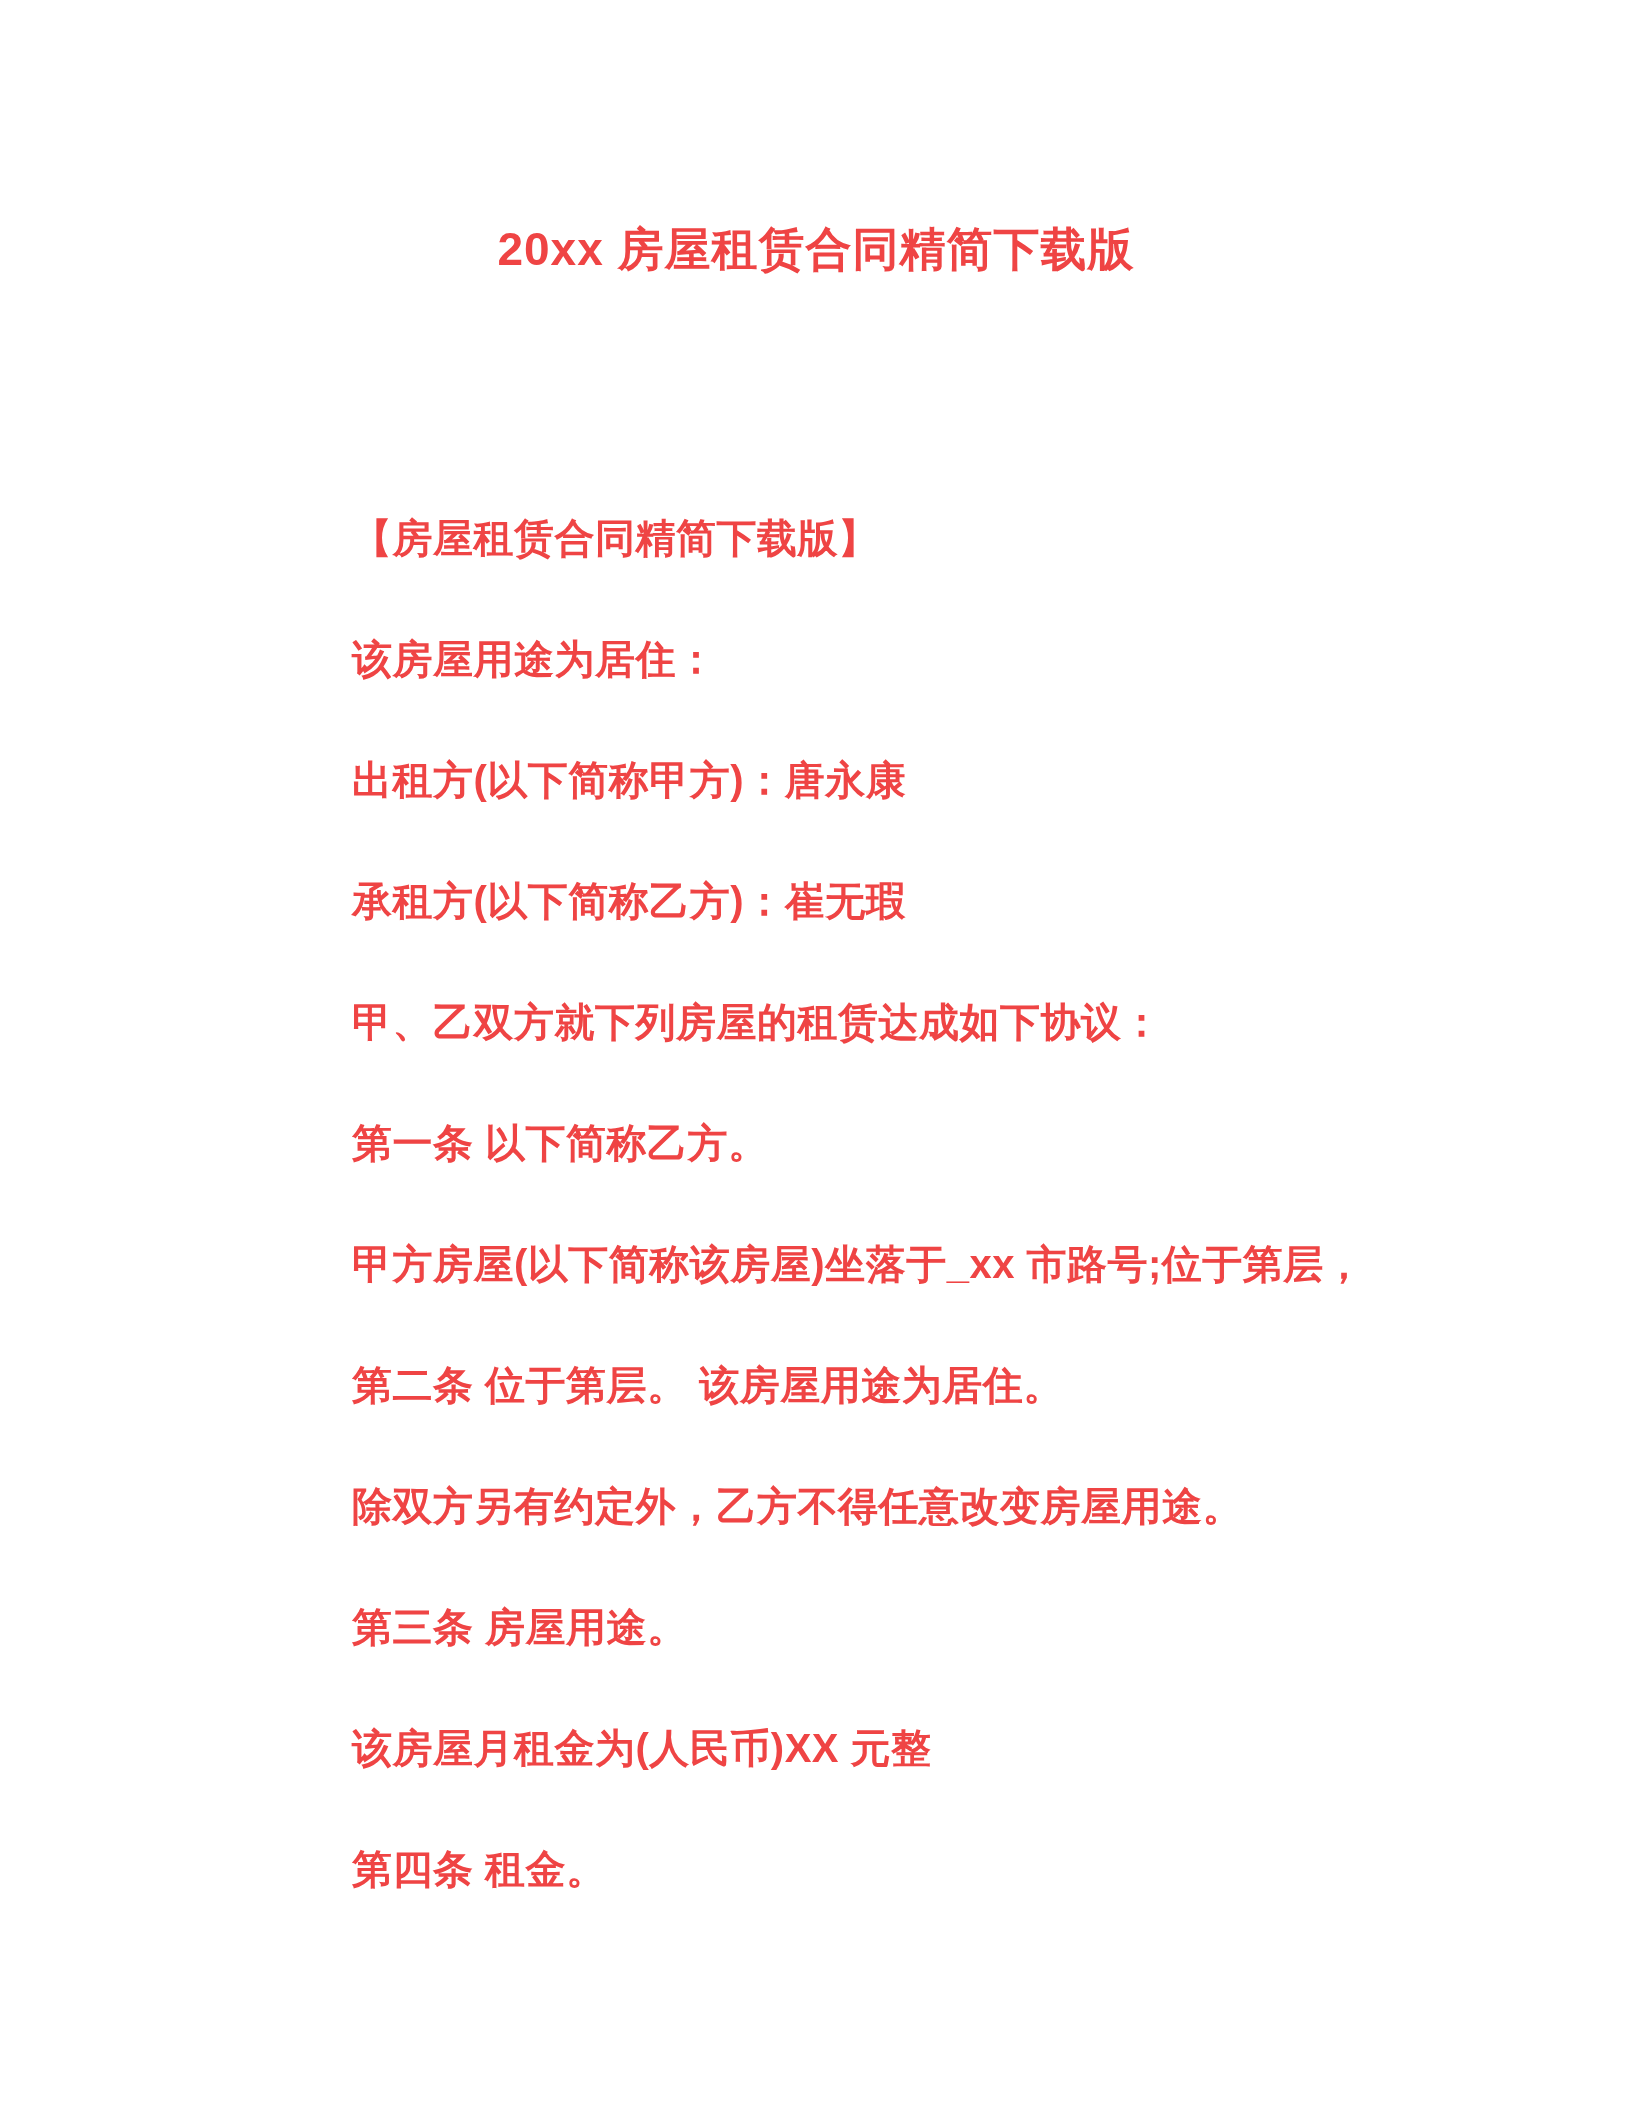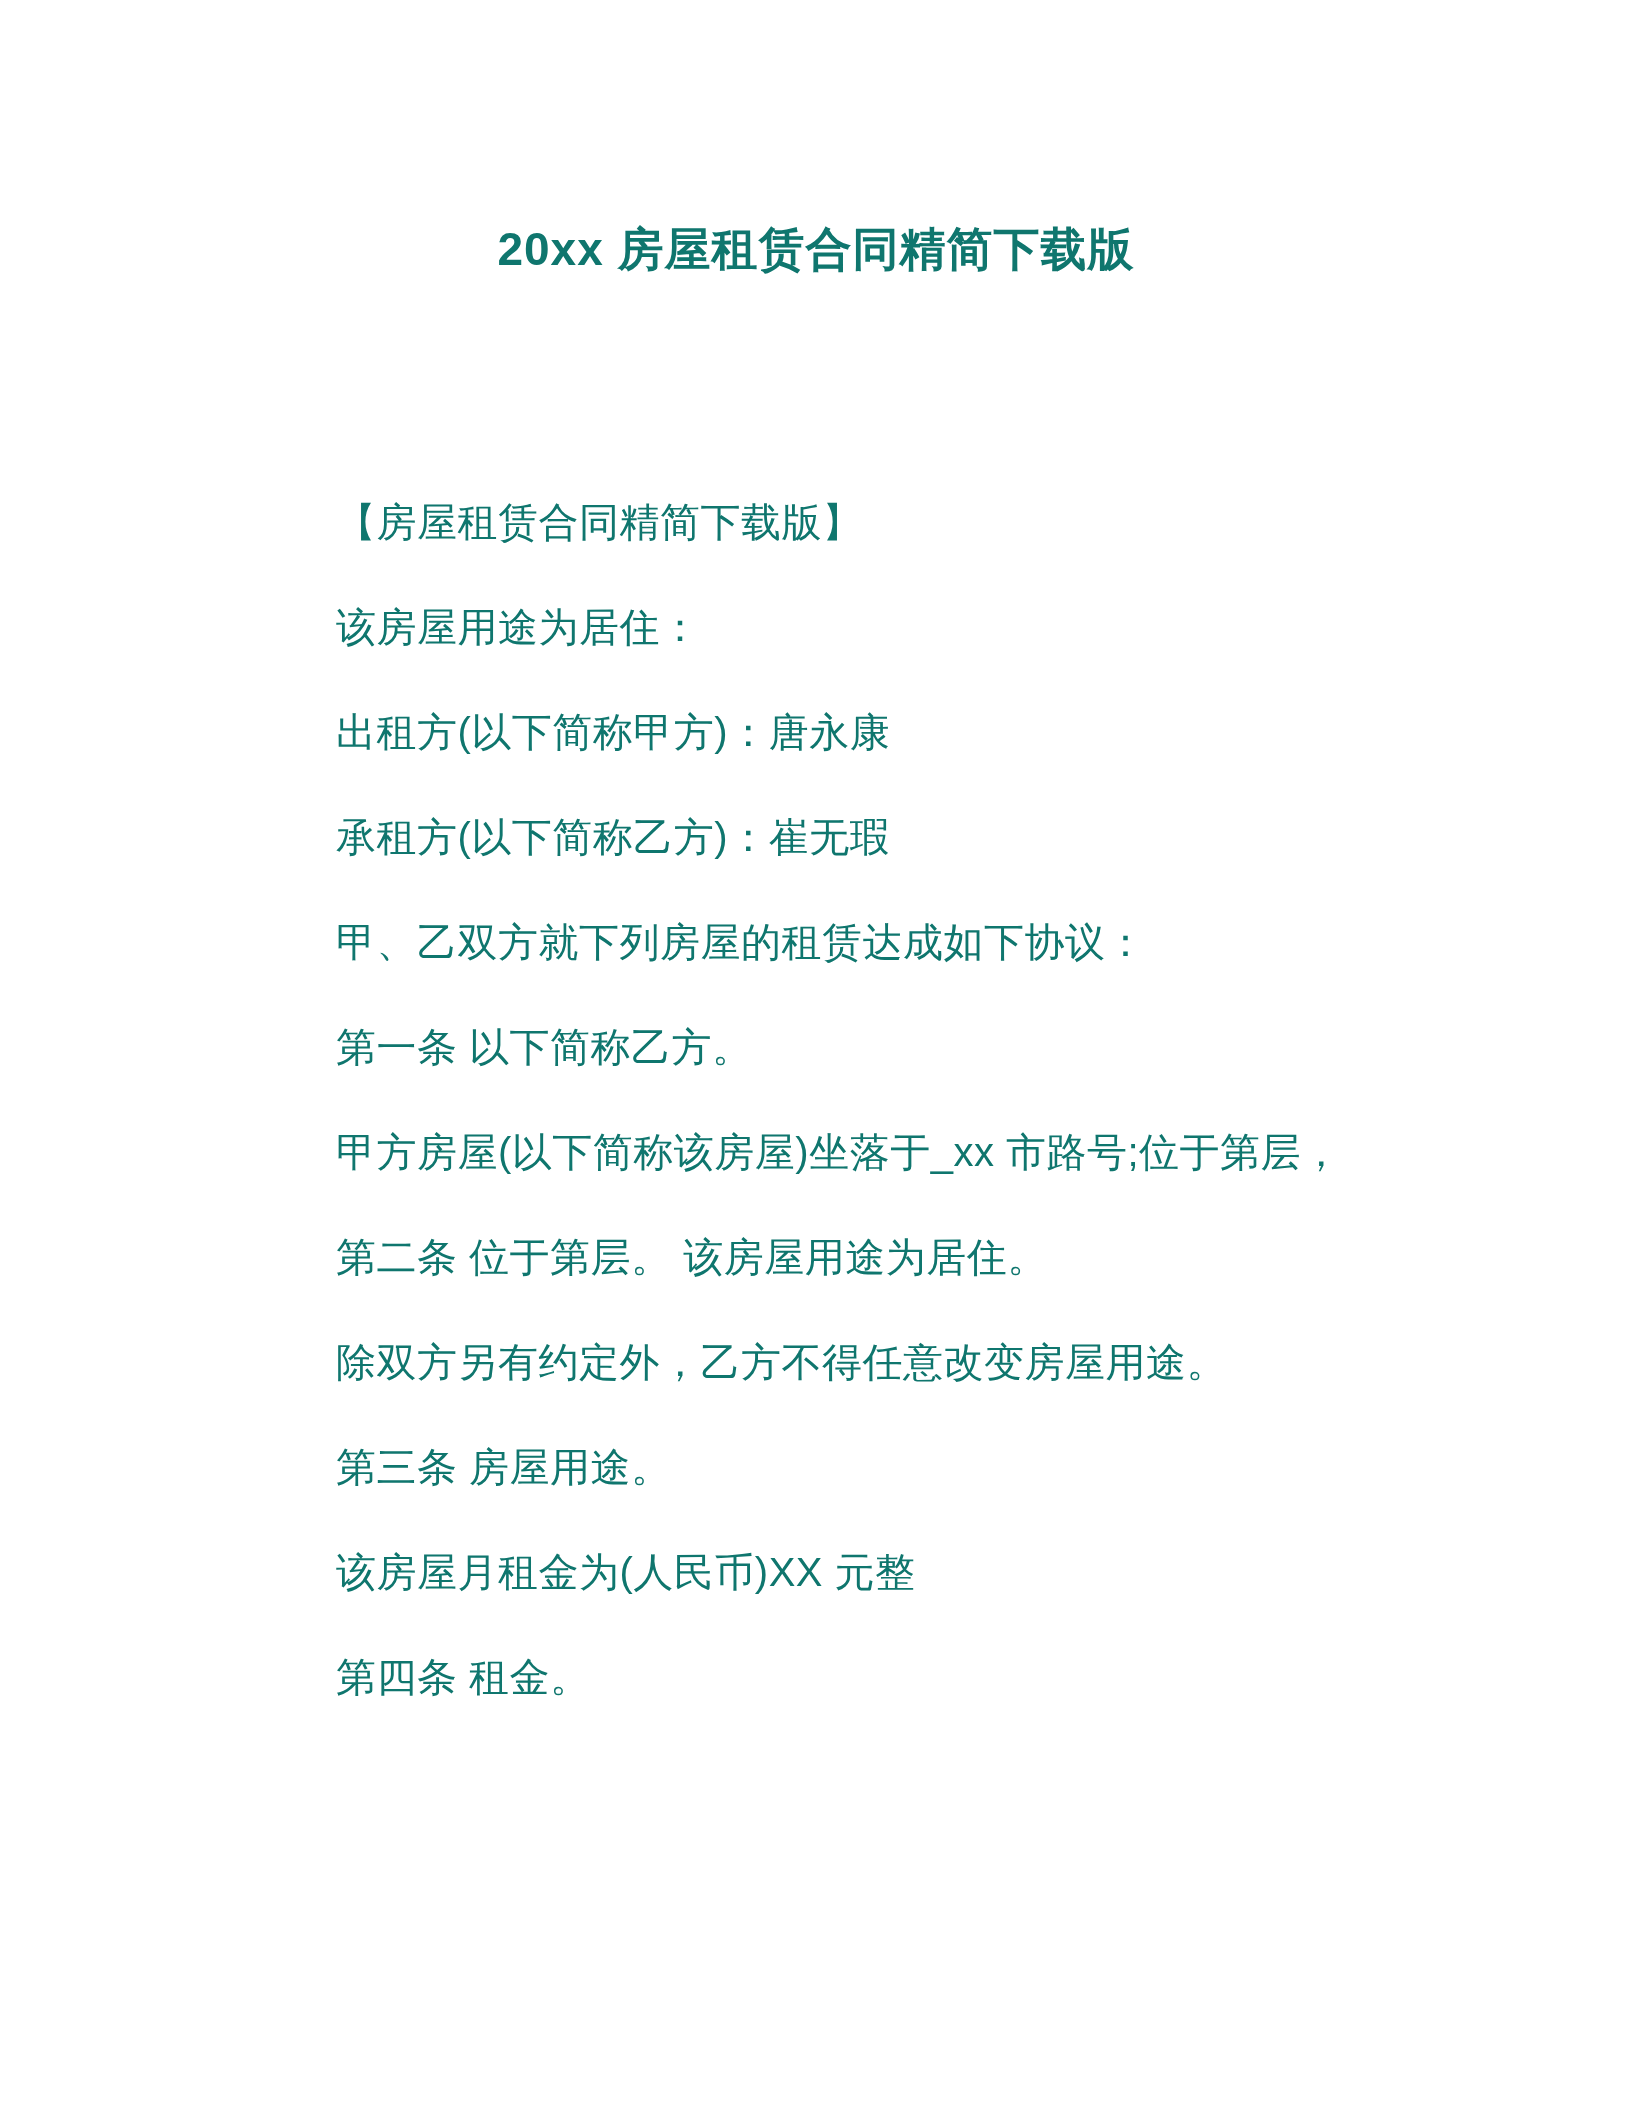--- a/index.html
+++ b/index.html
@@ -6,21 +6,21 @@
   html, body {
     margin: 0;
     padding: 0;
     background: #ffffff;
   }
   .page {
     position: relative;
     width: 1632px;
     height: 2112px;
     background: #ffffff;
-    color: #0f766e;
+    color: #ef4444;
     font-family: "Liberation Sans", sans-serif;
     font-weight: bold;
     overflow: hidden;
   }
   .doc-title {
     position: absolute;
     top: 220px;
     left: 0;
     width: 100%;
     margin: 0;
@@ -31,24 +31,24 @@
     letter-spacing: 1px;
     white-space: nowrap;
   }
   .doc-body {
     position: absolute;
     top: 470px;
     left: 336px;
     right: 120px;
   }
   .doc-body p {
-    margin: 0;
+    margin: 16px;
     font-size: 40px;
     line-height: 105px;
-    font-weight: normal;
+    font-weight: bold;
     white-space: nowrap;
     letter-spacing: 0.5px;
   }
 </style>
 </head>
 <body>
 
 <div class="page">
 
   <h1 class="doc-title">20xx 房屋租赁合同精简下载版</h1>

